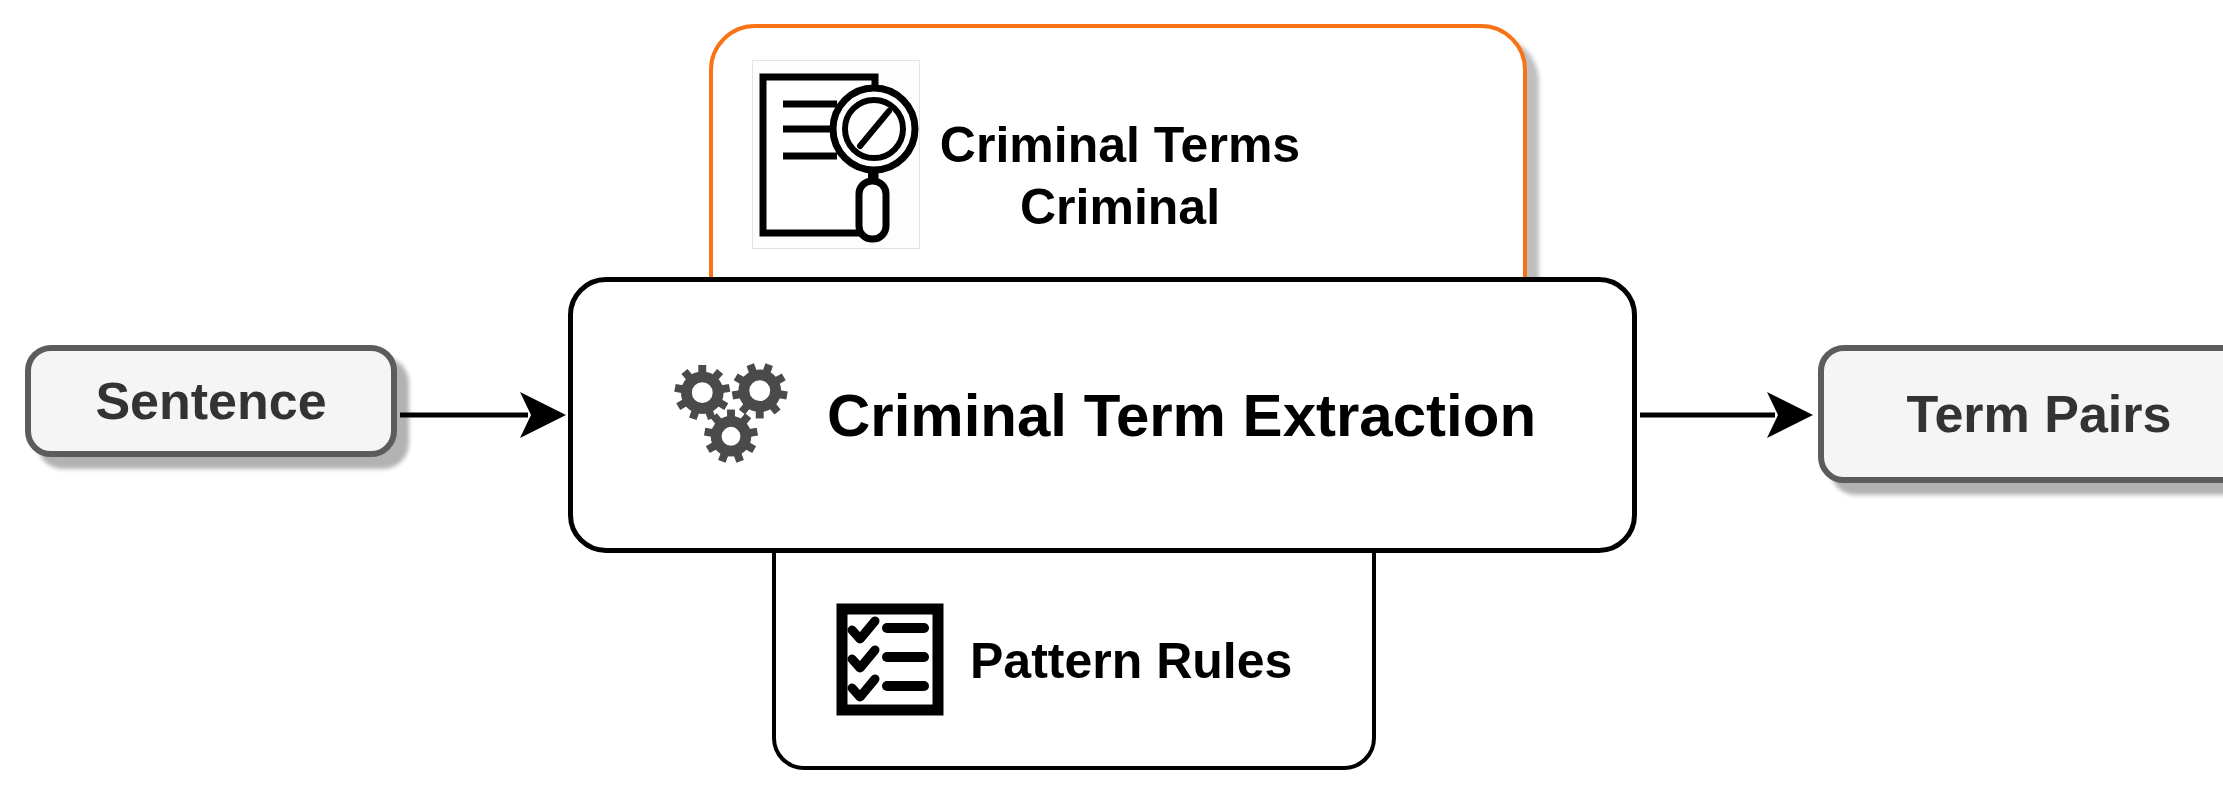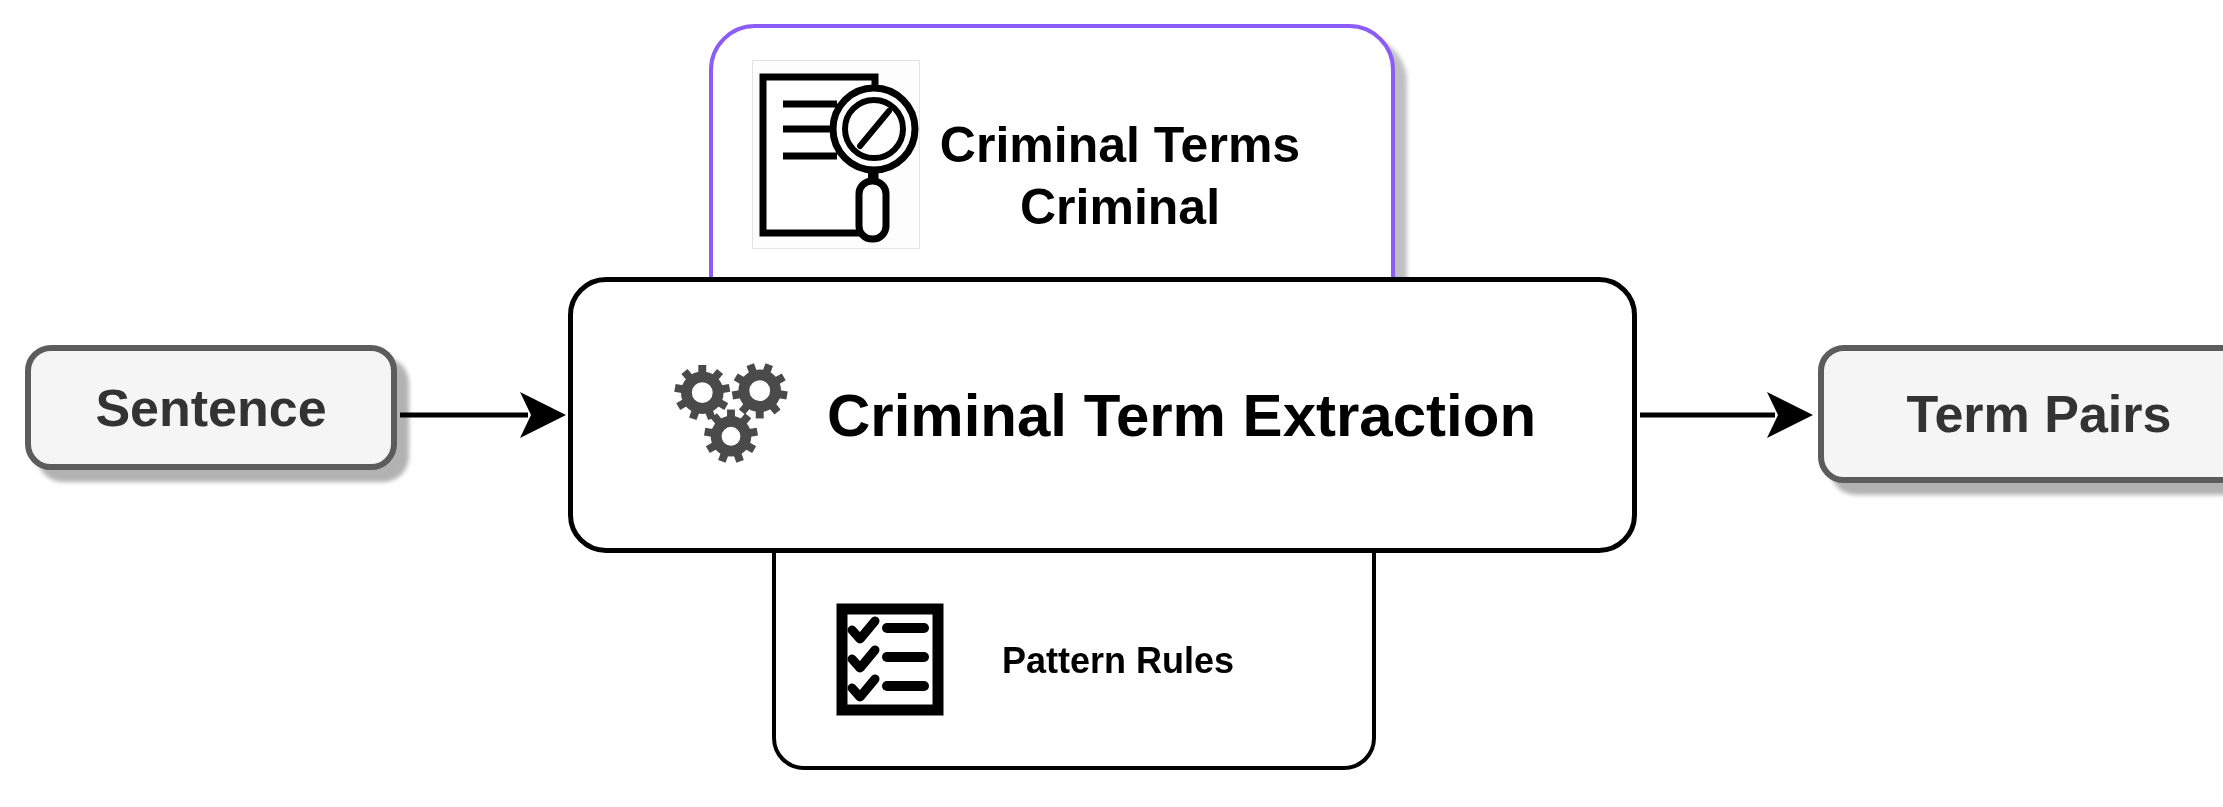--- a/index.html
+++ b/index.html
@@ -3,63 +3,63 @@
 <meta charset="utf-8">
 <style>
   html,body{margin:0;padding:0;background:#ffffff;}
   #canvas{
     position:relative;width:2223px;height:807px;background:#ffffff;overflow:hidden;
     font-family:"Liberation Sans","DejaVu Sans",sans-serif;
   }
   .node{position:absolute;box-sizing:border-box;background:#ffffff;}
   
   #gazetteer{
-    left:709px;top:24px;width:686px;height:312px;
-    border:4px solid #8b5cf6;border-radius:46px;
+    left:709px;top:24px;width:818px;height:312px;
+    border:4px solid #f97316;border-radius:46px;
     box-shadow:12px 12px 4px rgba(0,0,0,0.25);
     z-index:1;
   }
   #gazetteer .icon-tile{
     position:absolute;left:39px;top:32px;width:166px;height:187px;
     background:#fdfdfd;border:1px solid #e3e3e3;
   }
   #gazetteer .label{
     position:absolute;left:177px;top:86px;width:460px;
     font-size:50px;font-weight:bold;line-height:62px;color:#000;text-align:center;
   }
   
   #pattern{
     left:772px;top:455px;width:604px;height:315px;
     border:4px solid #000;border-radius:32px;
     z-index:1;
   }
   #pattern .icon-wrap{position:absolute;left:59px;top:143px;width:110px;height:115px;}
   #pattern .label{
     position:absolute;left:194px;top:171px;
-    font-size:36px;font-weight:bold;line-height:62px;color:#000;white-space:nowrap;margin-left:32px;
+    font-size:50px;font-weight:bold;line-height:62px;color:#000;white-space:nowrap;
   }
   
   #extraction{
     left:568px;top:277px;width:1069px;height:276px;
     border:5px solid #000;border-radius:38px;
     z-index:3;
     display:flex;align-items:center;justify-content:center;gap:34px;
   }
   #extraction .label{
     font-size:60px;font-weight:bold;color:#000;white-space:nowrap;
   }
   
   .terminal{
     border:6px solid #5c5c5c;border-radius:26px;background:#f5f5f5;
     box-shadow:12px 12px 4px rgba(0,0,0,0.3);
     display:flex;align-items:center;justify-content:center;
     z-index:2;
   }
   .terminal .label{font-size:52px;font-weight:bold;color:#333333;white-space:nowrap;}
-  #sentence{left:25px;top:345px;width:372px;height:125px;}
+  #sentence{left:25px;top:345px;width:372px;height:112px;}
   #termpairs{left:1818px;top:345px;width:442px;height:138px;}
   
   #arrows{position:absolute;left:0;top:0;width:2223px;height:807px;z-index:4;pointer-events:none;}
 </style>
 </head>
 <body>
 
 <div id="canvas">
 
   <div class="node" id="gazetteer">

